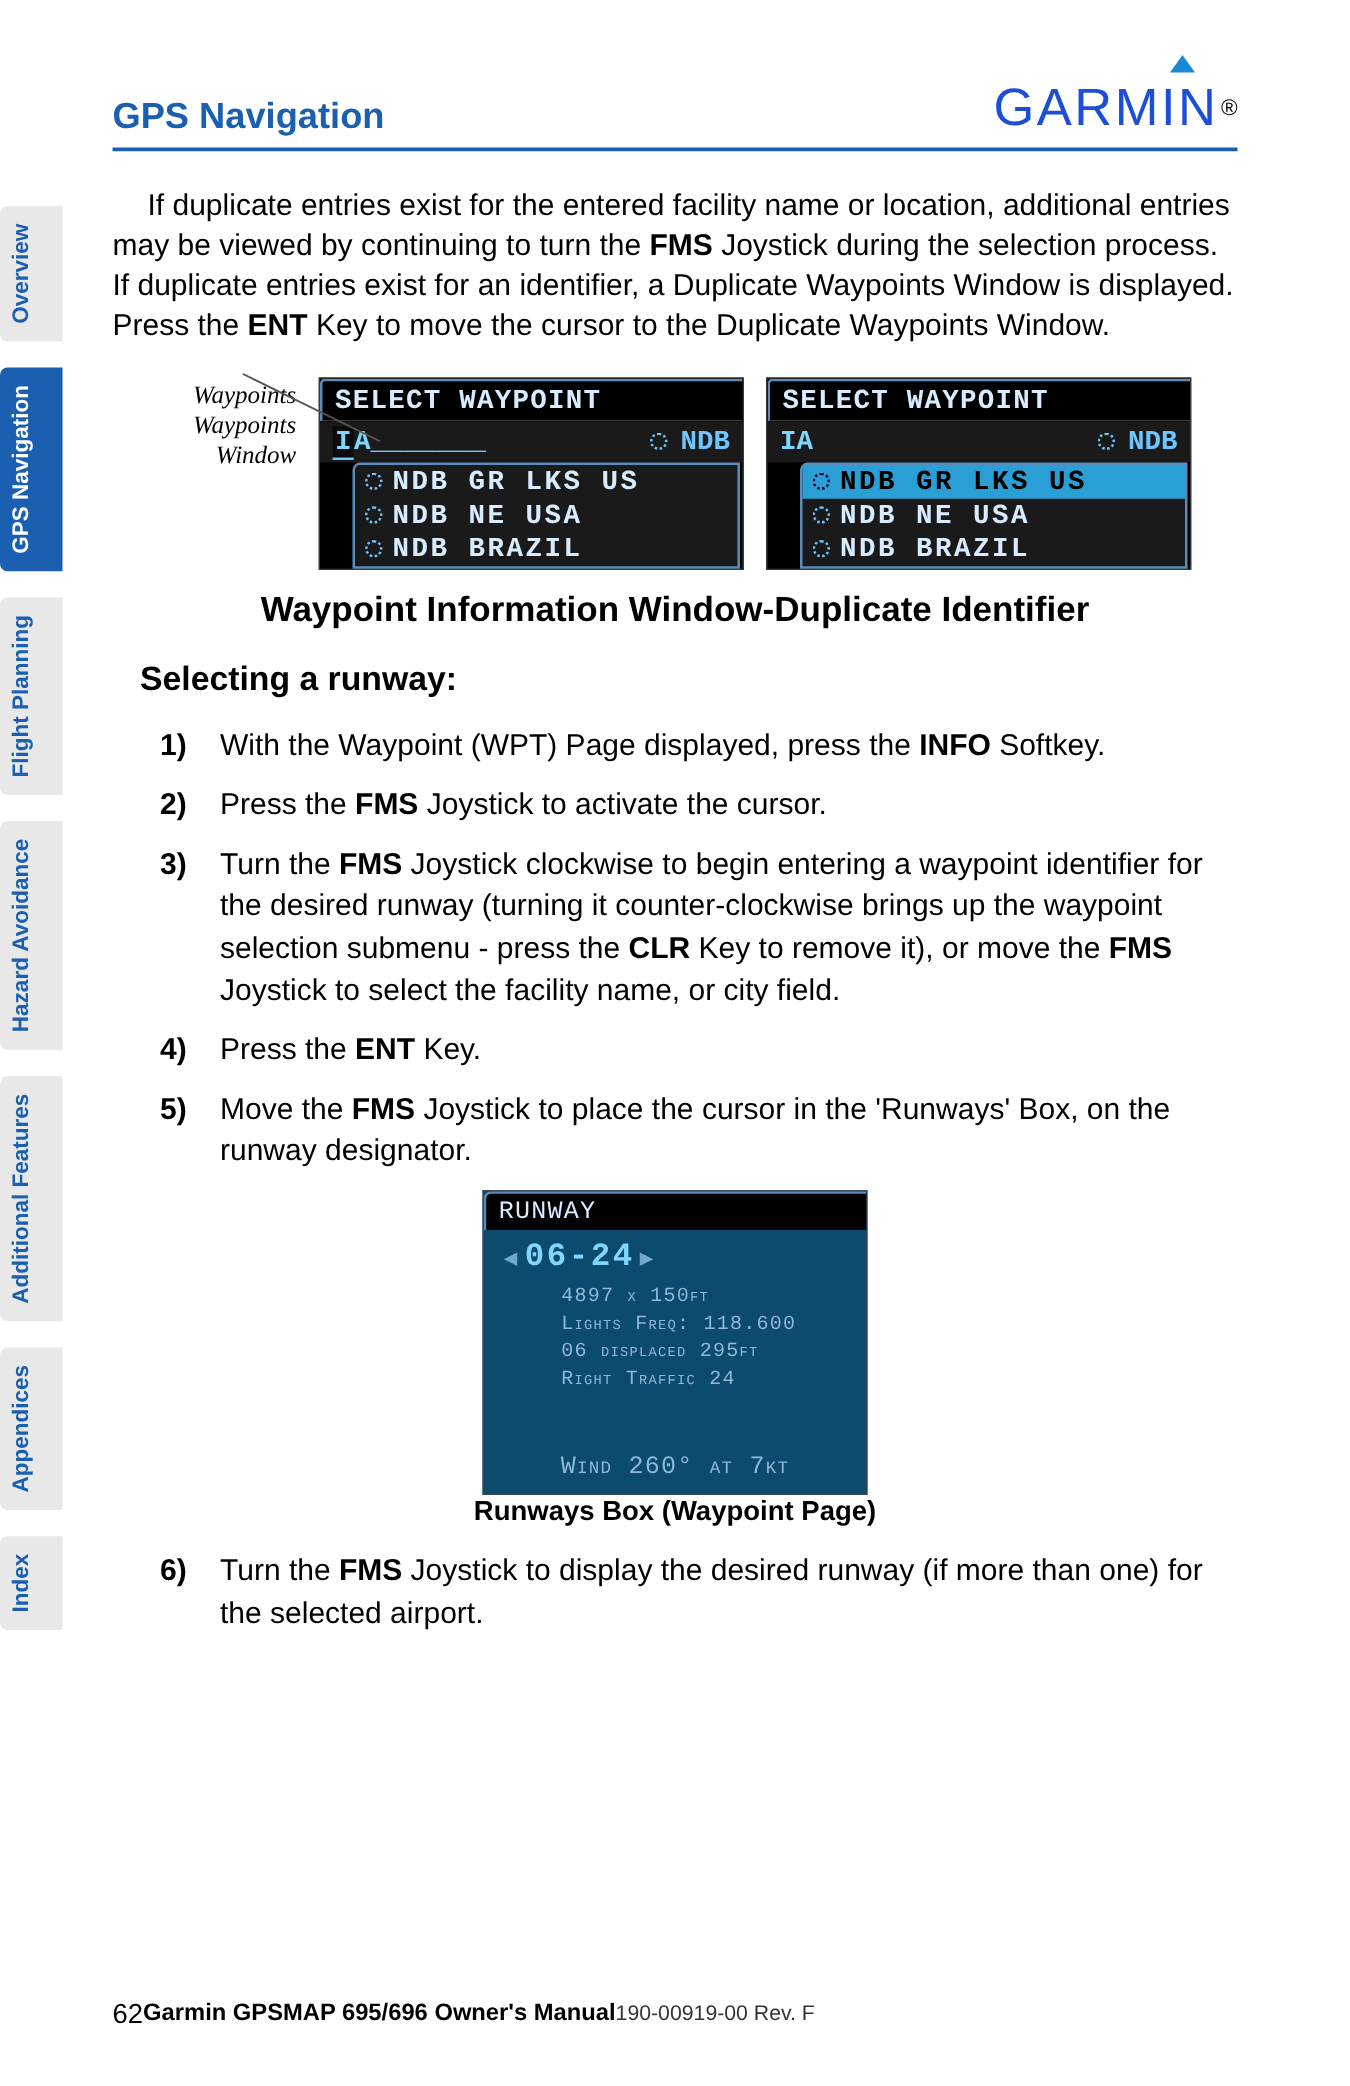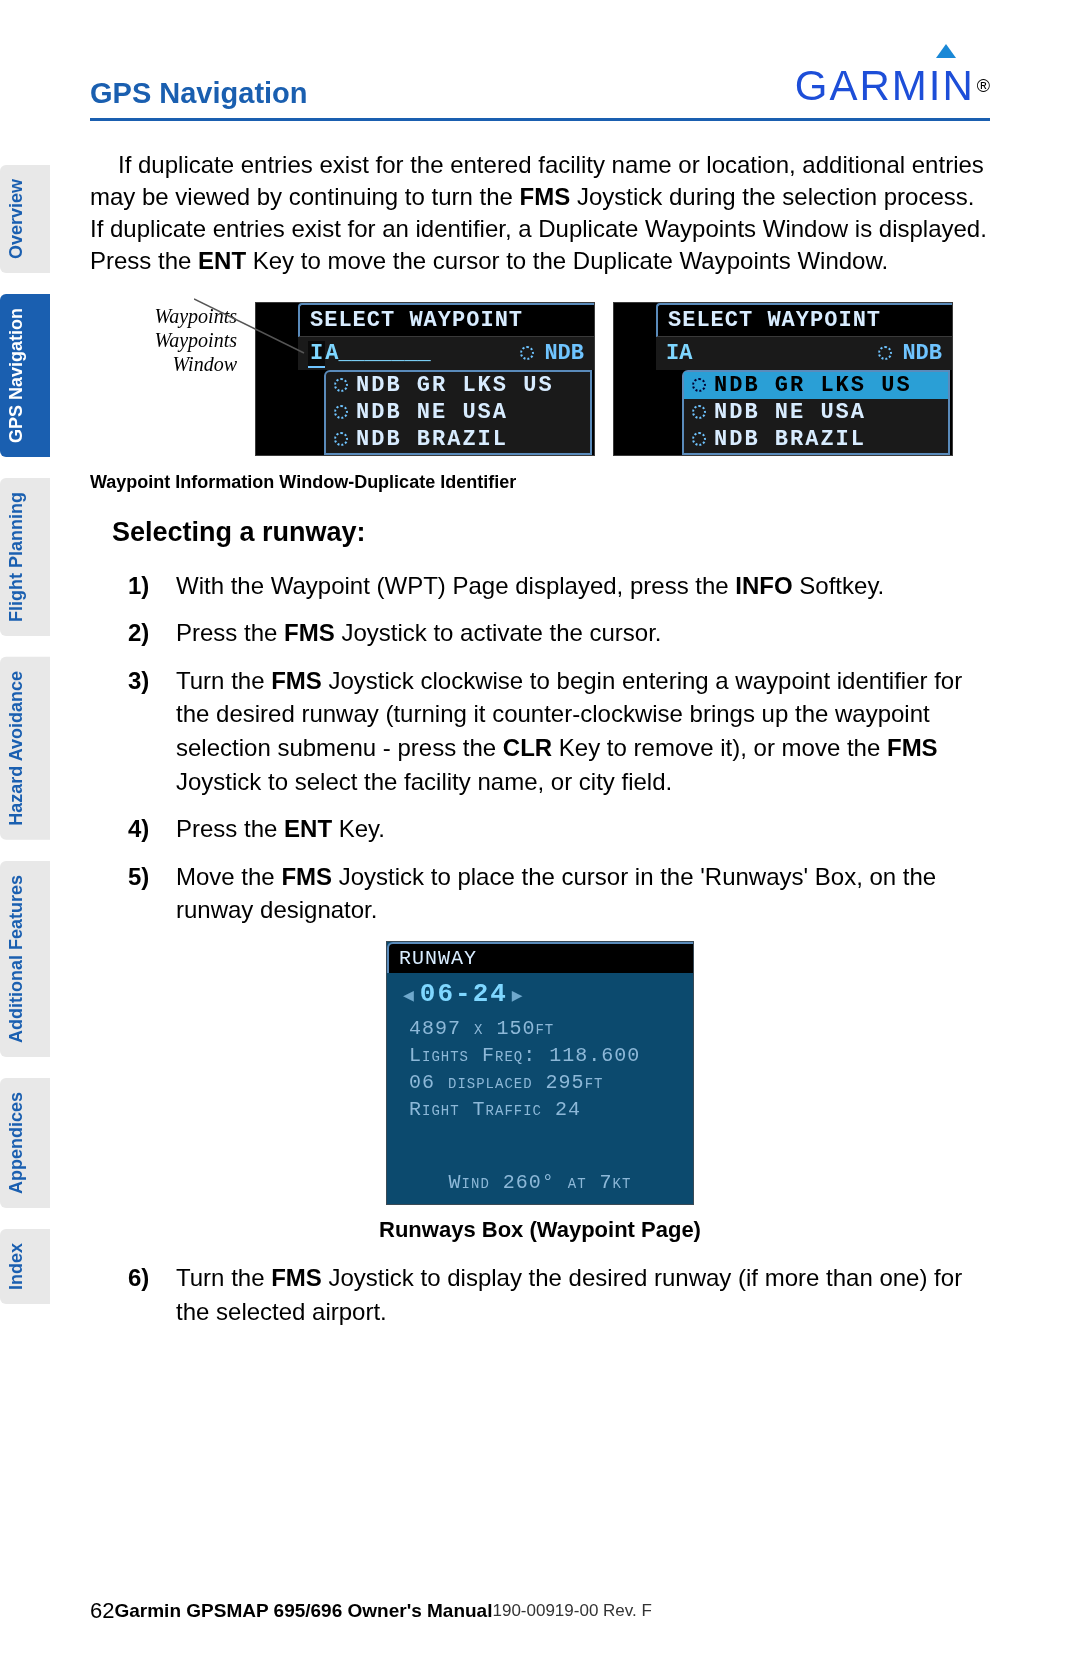--- a/index.html
+++ b/index.html
@@ -109,21 +109,20 @@
     font-family: Georgia, serif;
   }
   .waypoint-box {
     background: #000;
     width: 340px;
     border: 1px solid #3a3a3a;
     font-family: "Consolas", "Courier New", monospace;
     font-size: 22px;
     font-weight: 700;
     position: relative;
-    padding-left: 42px;
   }
   .wp-title {
     background: #000;
     color: #d8ecff;
     padding: 3px 10px;
     font-size: 22px;
     letter-spacing: 1px;
     border-bottom: 1px solid #3a3a3a;
     border-top: 2px solid #5a8bbb;
     border-left: 2px solid #5a8bbb;
@@ -172,22 +171,23 @@
   .wp-item.highlight .wp-sym { border-color: #003; }
 
   .wp-input .sym-dot {
     width: 14px; height: 14px;
     border: 2px dotted #6fc4ff;
     border-radius: 50%;
     display: inline-block;
   }
 
   .fig-caption {
-    font-weight: 700;
-    font-size: 18px;
+    text-align: center;
+    font-weight: 700;
+    font-size: 28px;
     margin-top: 16px;
     font-family: "Segoe UI", Arial, sans-serif;
   }
 
   .subhead {
     font-weight: 700;
     font-size: 27px;
     margin: 24px 0 21px 22px;
     font-family: "Segoe UI", Arial, sans-serif;
   }
@@ -223,38 +223,38 @@
   .rw-sel {
     color: #7fd7ff;
     font-size: 26px;
     font-weight: 700;
     padding: 6px 12px;
     letter-spacing: 2px;
   }
   .rw-sel .arrow { color: #6fa8cc; font-size: 18px; padding: 0 4px; }
   .rw-line {
     color: #8db8d8;
-    font-size: 20px;
+    font-size: 16px;
     padding: 2px 22px;
     letter-spacing: 1px;
     font-variant: small-caps;
+    margin-left: 40px;
   }
   .rw-wind {
     color: #8db8d8;
     font-size: 20px;
     text-align: center;
     padding: 48px 0 10px 0;
     letter-spacing: 1px;
     font-variant: small-caps;
   }
   .rw-caption {
     text-align: center;
     font-weight: 700;
     font-size: 22px;
-    margin-top: 12px;
   }
 
   .footer {
     position: absolute;
     bottom: 45px;
     left: 90px;
     right: 90px;
     display: flex;
     align-items: center;
     font-size: 18px;

